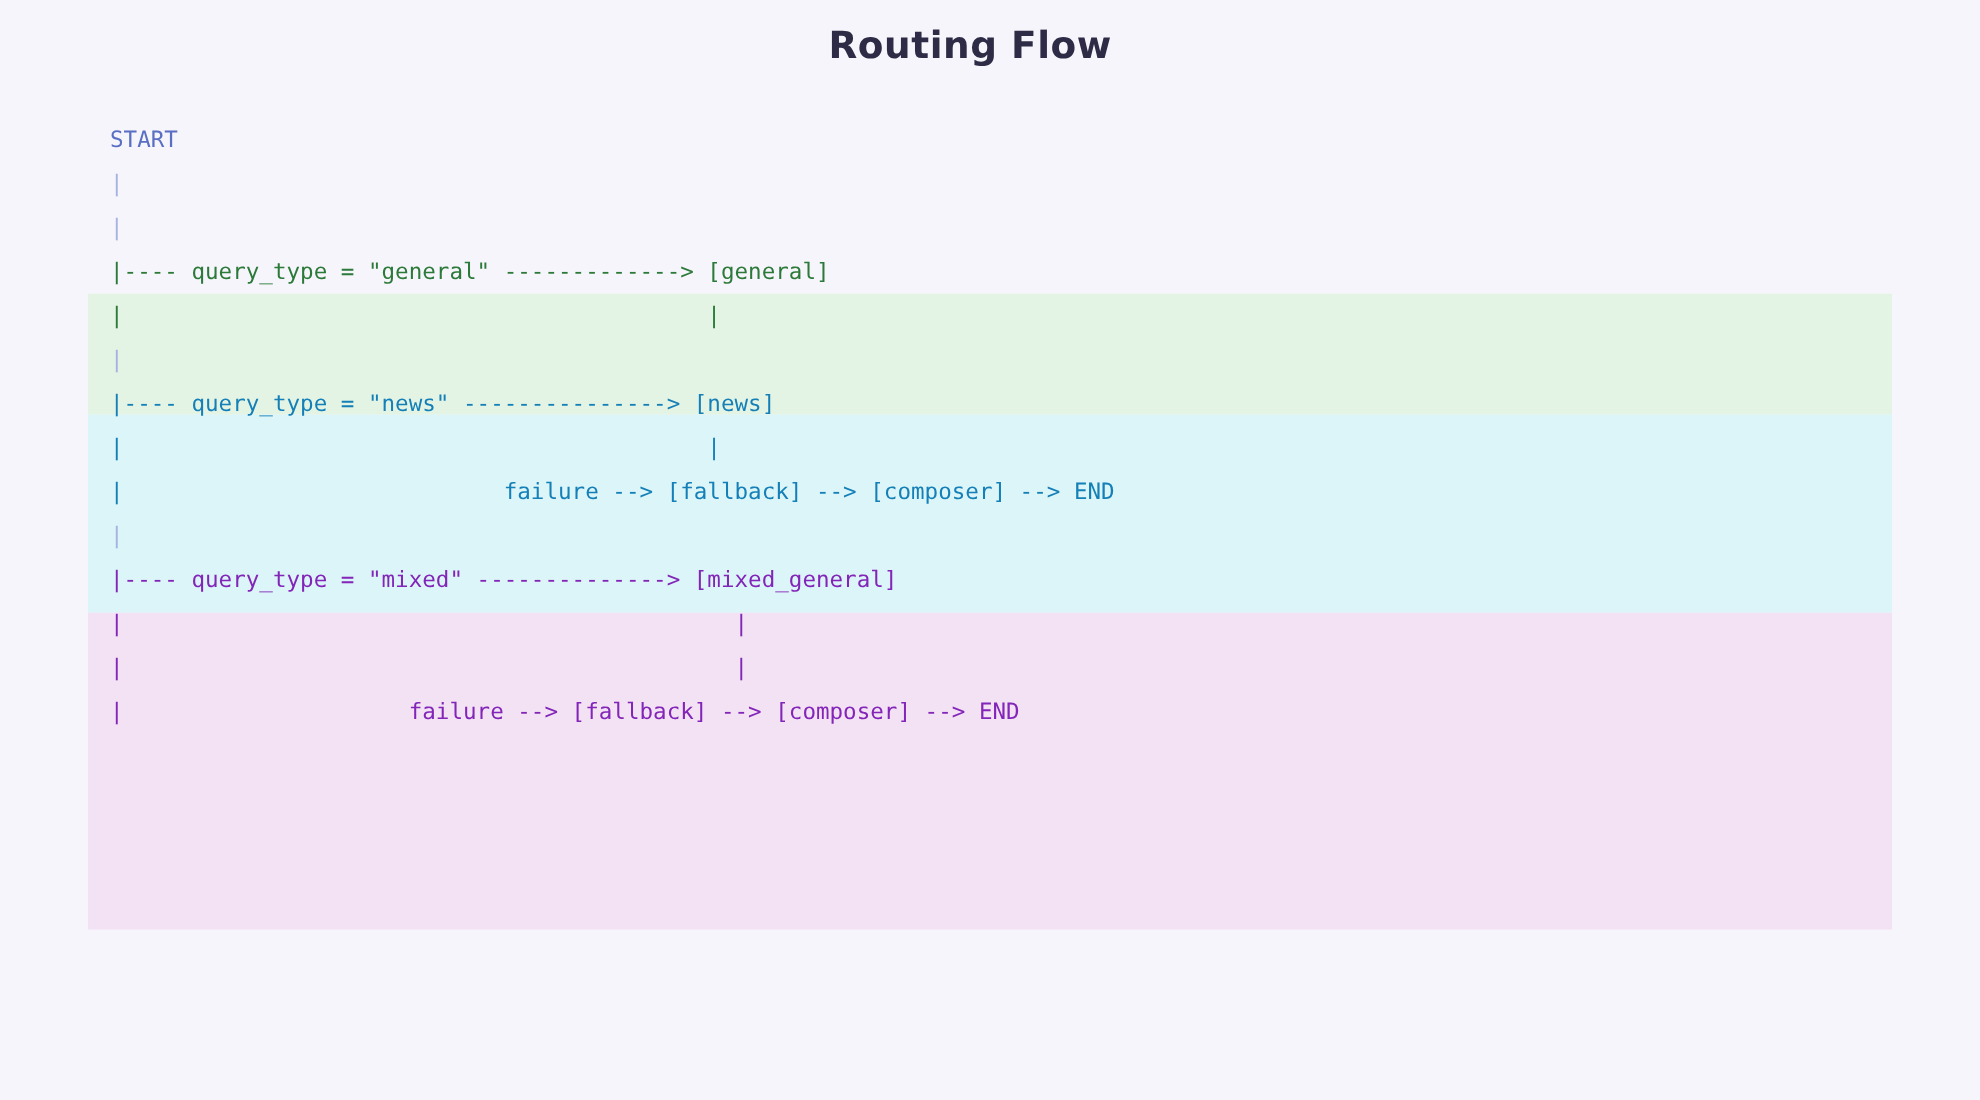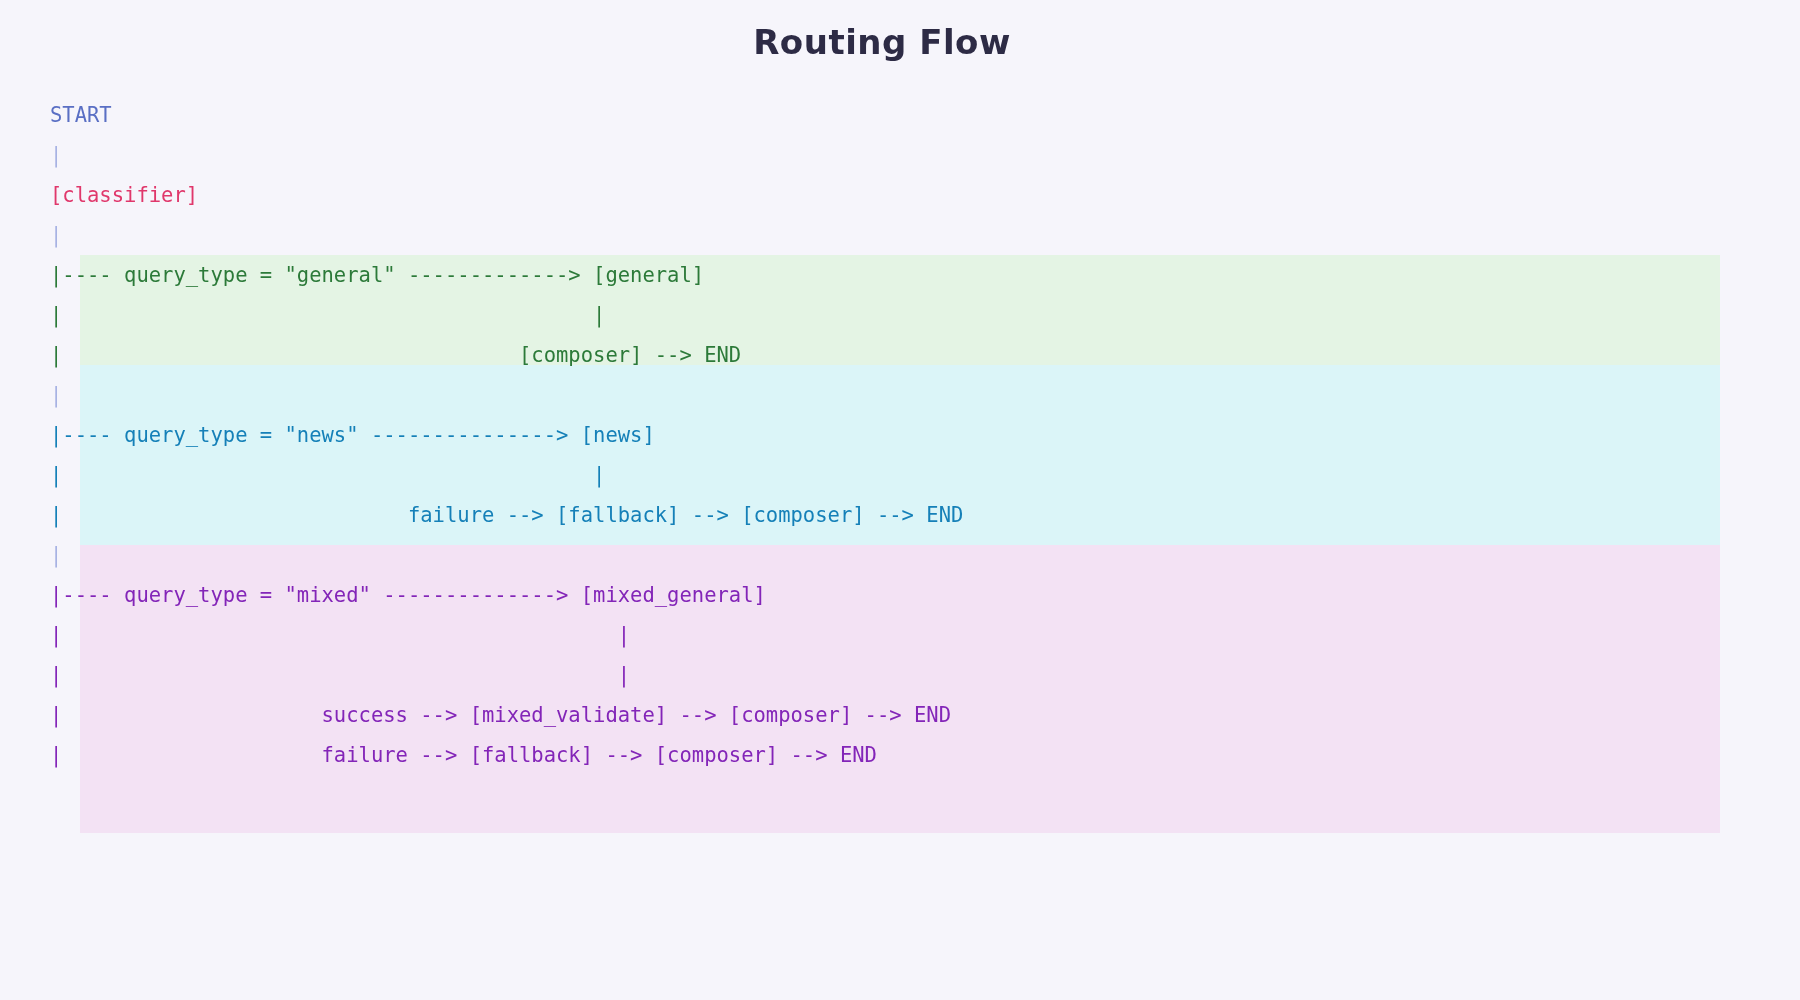--- a/index.html
+++ b/index.html
@@ -24,22 +24,22 @@
     font-weight: bold;
     font-size: 34px;
     color: #2d2b45;
     letter-spacing: 0.5px;
     padding-top: 22px;
     margin: 0;
     line-height: 1.2;
   }
   .flow {
     position: relative;
-    margin-top: 32px;
-    padding-left: 50px;
+    margin-top: 44px;
+    padding-left: 100px;
   }
   
   .band {
     position: absolute;
     left: 80px;
     width: 1640px;
     z-index: 0;
   }
   .band-general { background: #e4f4e4; }
   .band-news    { background: #dbf5f8; }
@@ -72,31 +72,28 @@
 
   <div class="flow">
 
     <div class="band band-general" style="top:160px; height:110px;"></div>
     <div class="band band-news" style="top:270px; height:180px;"></div>
     <div class="band band-mixed" style="top:450px; height:288px;"></div>
 
     <div class="lines">
       <div class="line c-start">START</div>
       <div class="line c-connector">|</div>
-      <div class="line c-classifier">[classifier]</div>
       <div class="line c-connector">|</div>
       <div class="line c-general">|---- query_type = "general" -------------&gt; [general]</div>
       <div class="line c-general">|                                           |</div>
-      <div class="line c-general">|                                     [composer] --&gt; END</div>
       <div class="line c-connector">|</div>
       <div class="line c-news">|---- query_type = "news" ---------------&gt; [news]</div>
       <div class="line c-news">|                                           |</div>
       <div class="line c-news">|                            failure --&gt; [fallback] --&gt; [composer] --&gt; END</div>
       <div class="line c-connector">|</div>
       <div class="line c-mixed">|---- query_type = "mixed" --------------&gt; [mixed_general]</div>
       <div class="line c-mixed">|                                             |</div>
       <div class="line c-mixed">|                                             |</div>
-      <div class="line c-mixed">|                     success --&gt; [mixed_validate] --&gt; [composer] --&gt; END</div>
       <div class="line c-mixed">|                     failure --&gt; [fallback] --&gt; [composer] --&gt; END</div>
     </div>
 
   </div>
 </div>
 
 </body></html>

